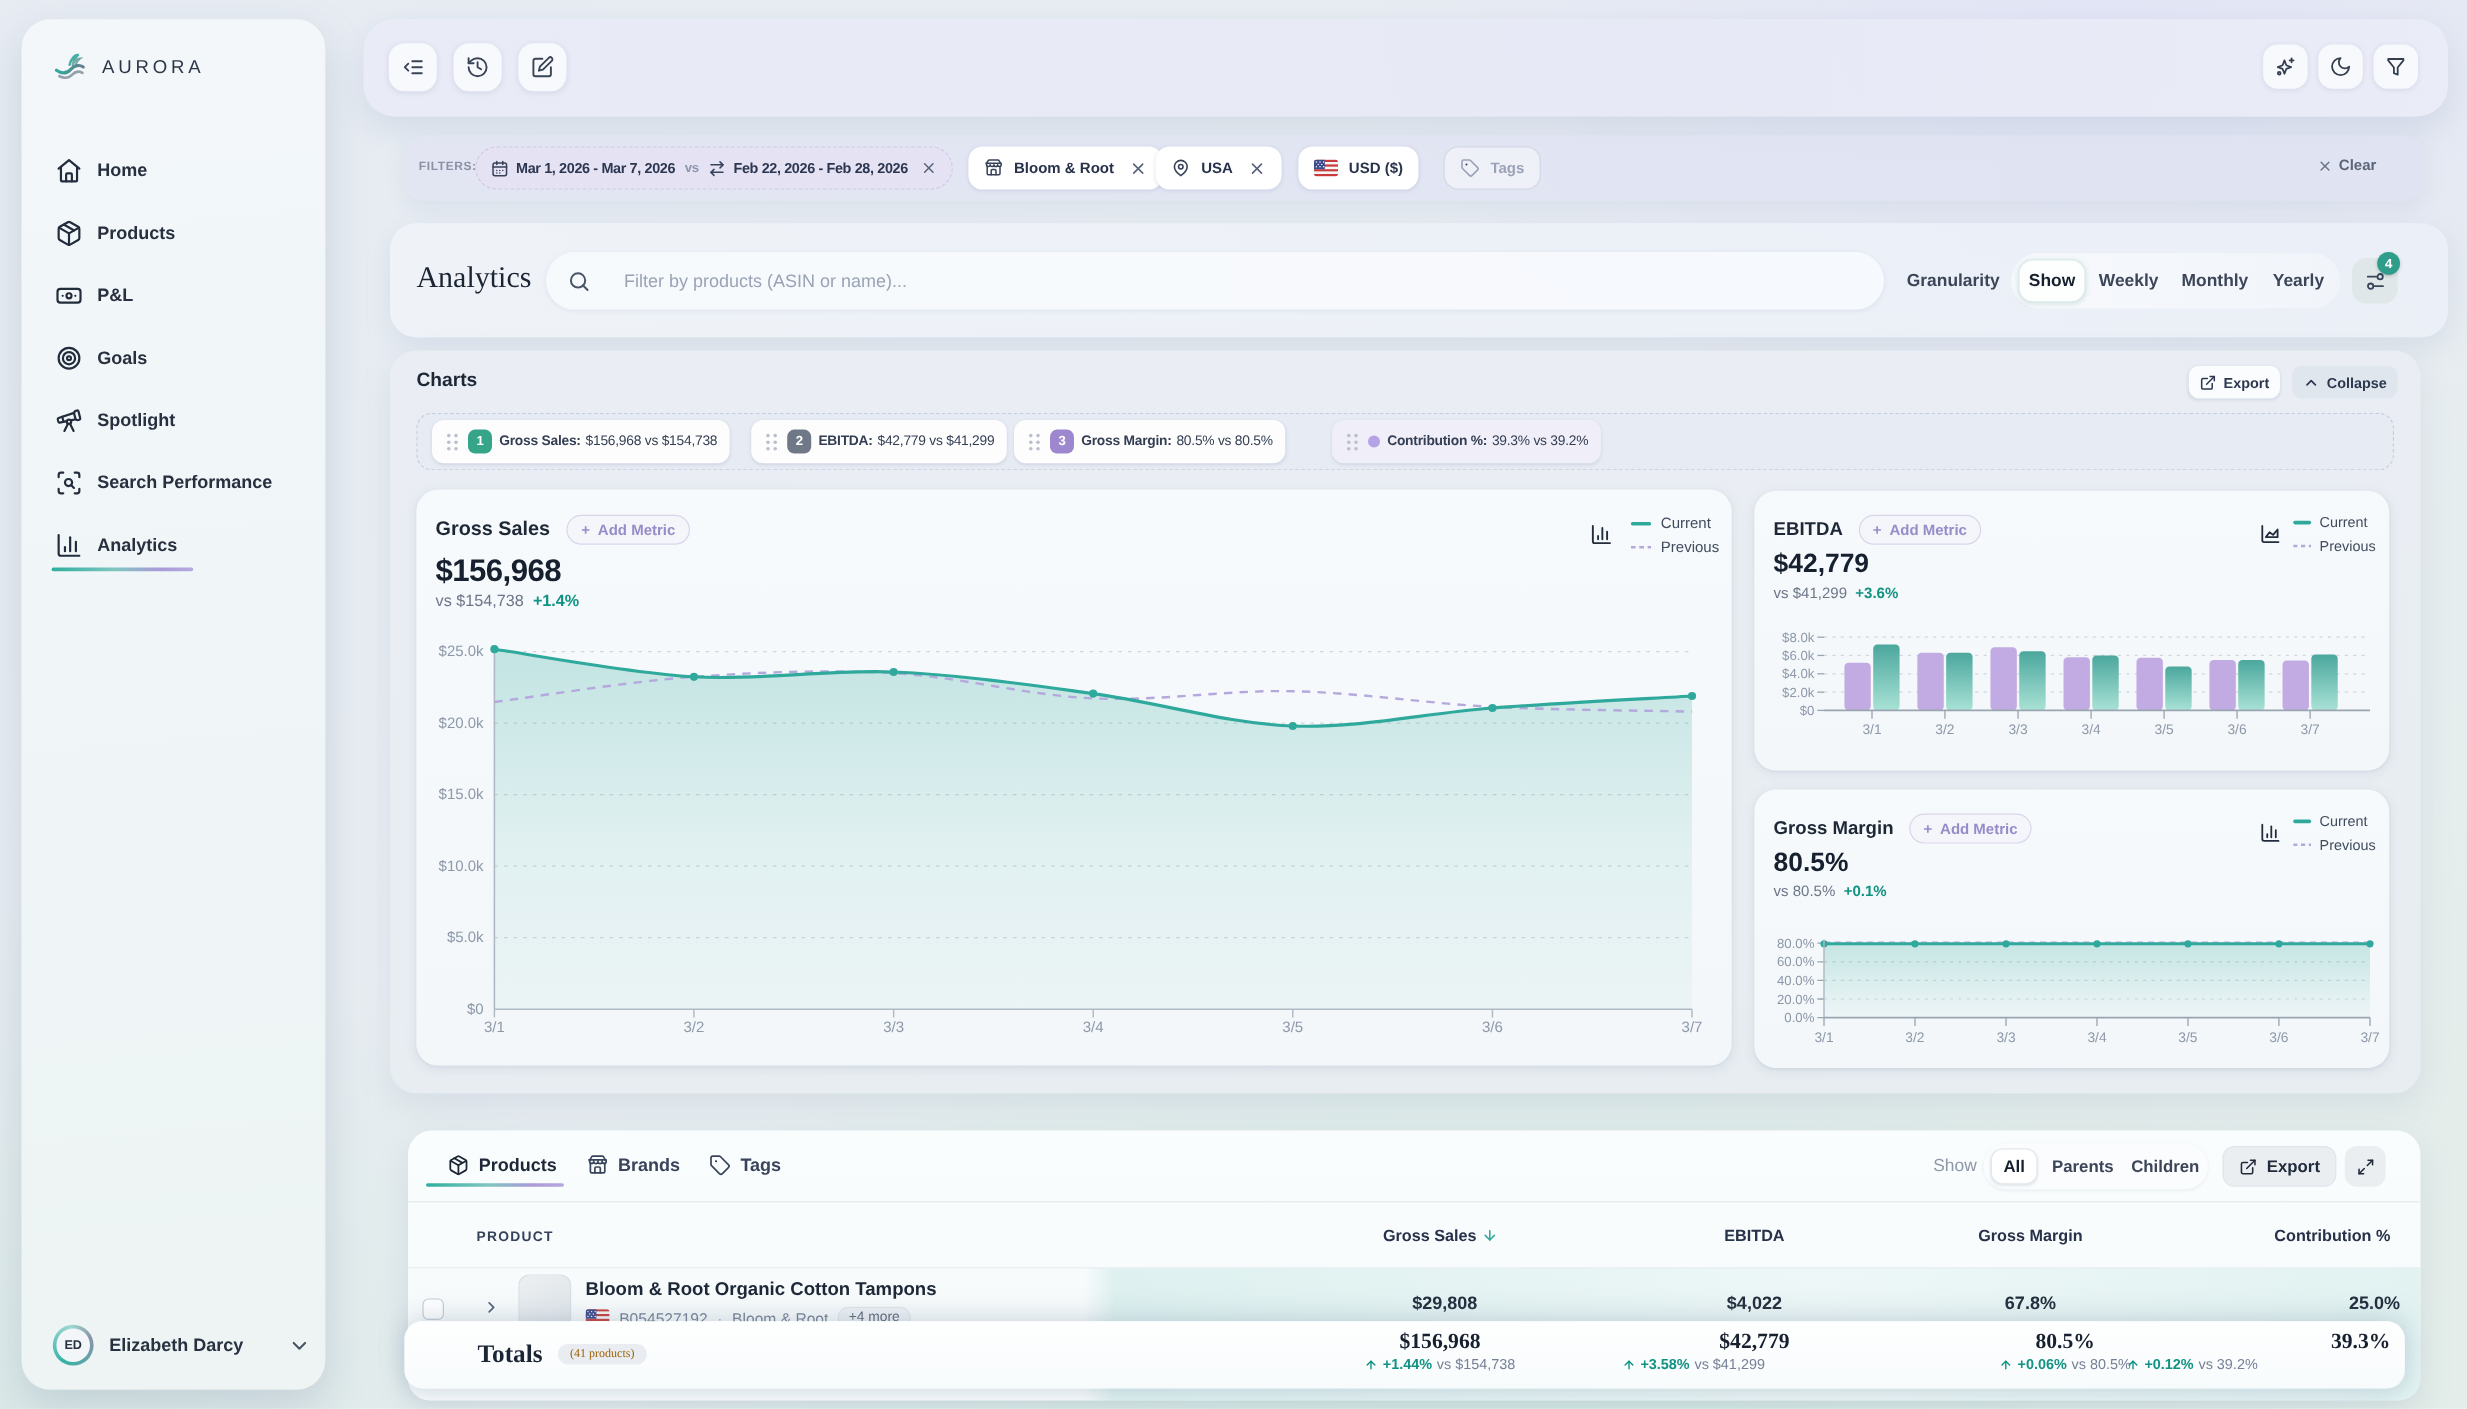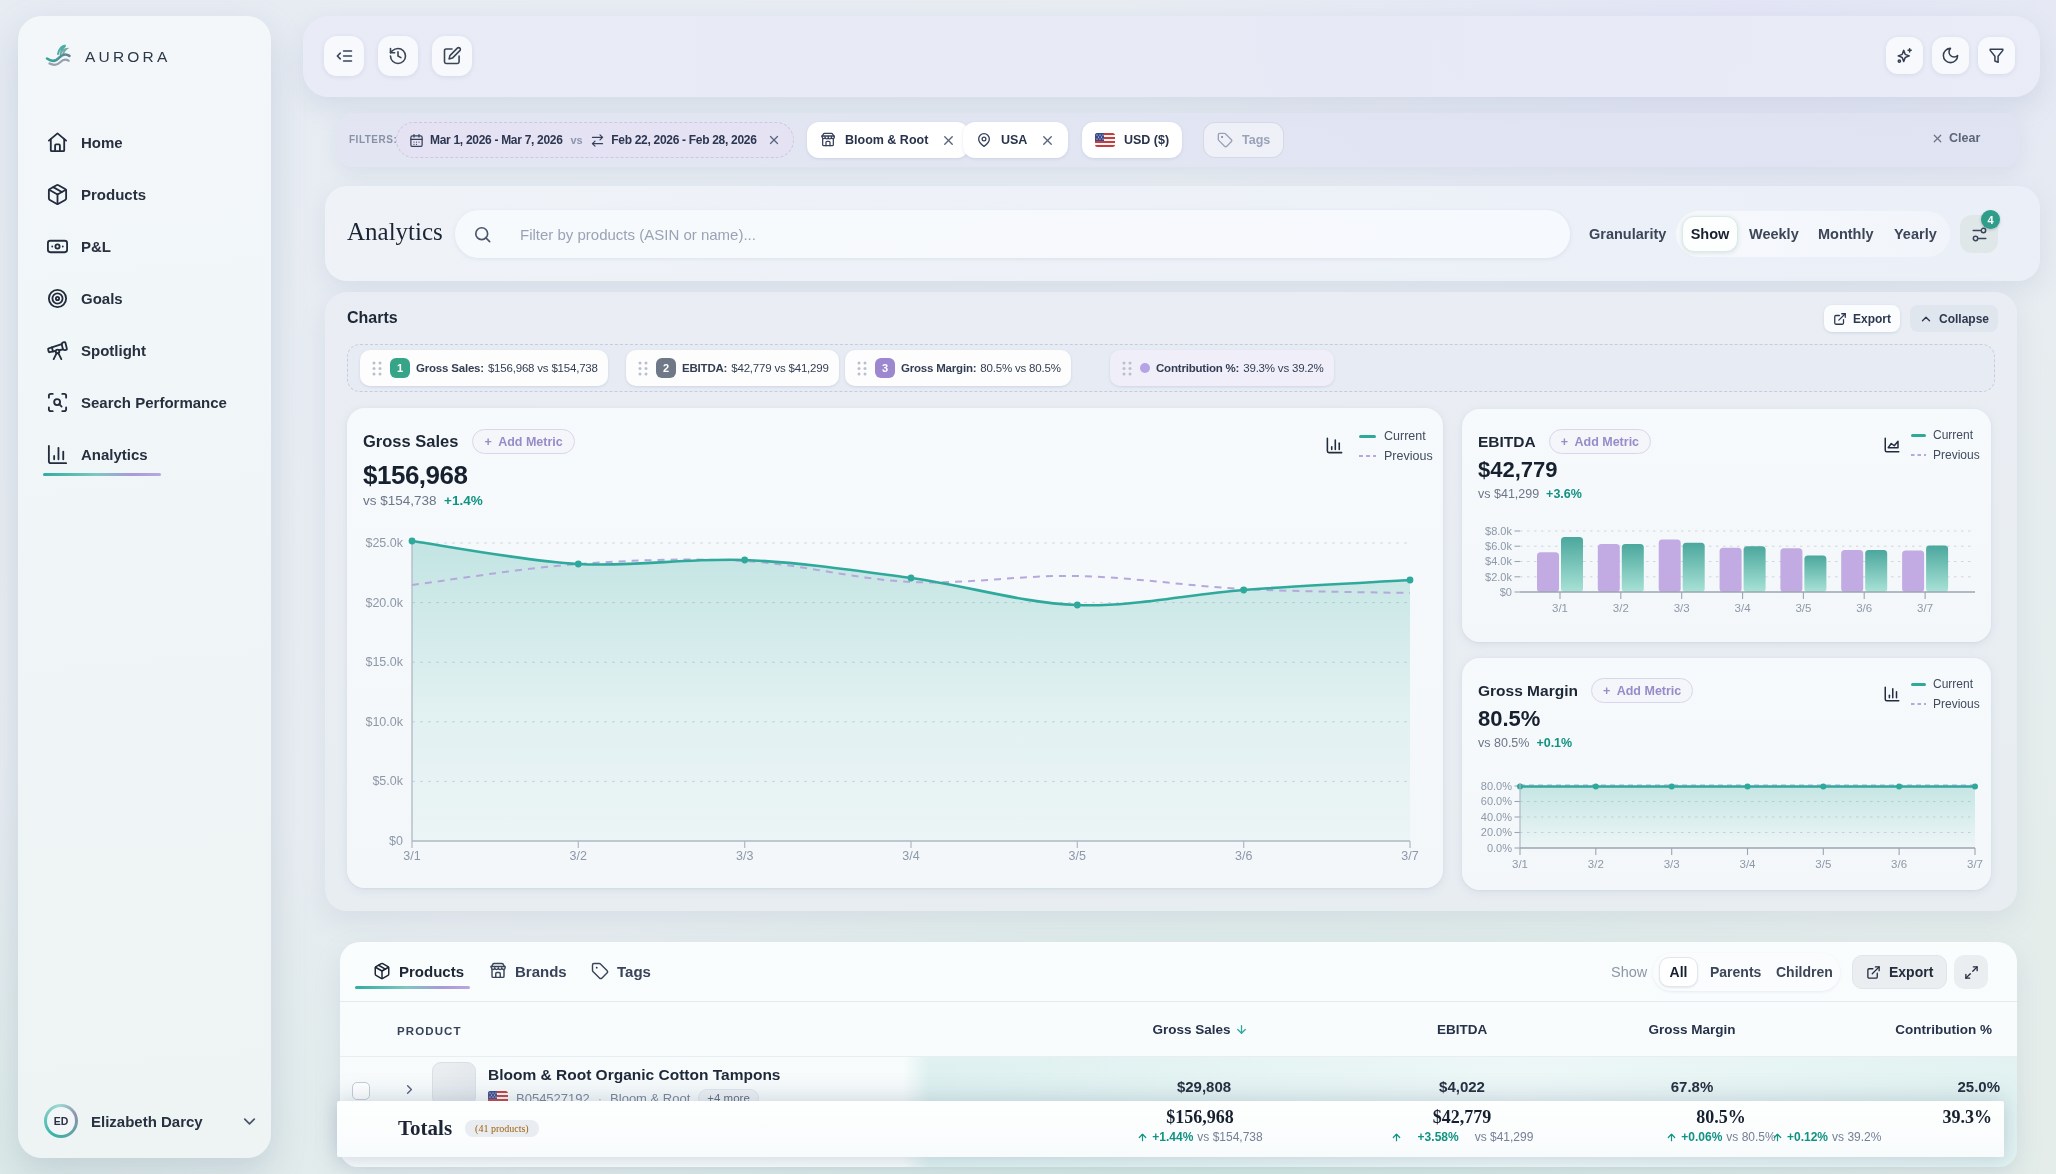--- a/index.html
+++ b/index.html
@@ -648,41 +648,41 @@
       <span style="font-size:13px;color:#768096">B054527192</span>
       <span style="font-size:13px;color:#a7afc0">·</span>
       <span style="font-size:13px;color:#768096">Bloom &amp; Root</span>
       <span style="font-size:11.5px;color:#5c6678;background:#eef1f5;border:1px solid #e0e6ec;border-radius:9px;padding:2px 8px">+4 more</span>
     </div>
 <div class="abs" style="left:754px;top:136px;width:220px;text-align:center;font-size:15px;font-weight:700;color:#222c3c">$29,808</div>
 <div class="abs" style="left:1012px;top:136px;width:220px;text-align:center;font-size:15px;font-weight:700;color:#222c3c">$4,022</div>
 <div class="abs" style="left:1242px;top:136px;width:220px;text-align:center;font-size:15px;font-weight:700;color:#222c3c">67.8%</div>
 <div class="abs" style="left:1440px;top:136px;width:220px;text-align:right;font-size:15px;font-weight:700;color:#222c3c">25.0%</div>
 </div>
-<div class="abs" style="left:337px;top:1101px;width:1667px;height:56px;border-radius:2px;background:linear-gradient(180deg,#feffff,#f8fbfc);box-shadow:0 -6px 22px rgba(120,140,165,.22),0 4px 14px rgba(120,140,165,.18)">
+<div class="abs" style="left:337px;top:1101px;width:1667px;height:56px;border-radius:15px;background:linear-gradient(180deg,#feffff,#f8fbfc);box-shadow:0 -6px 22px rgba(120,140,165,.22),0 4px 14px rgba(120,140,165,.18)">
 <div class="abs flex" style="left:61px;top:15px;gap:13px">
       <span style="font-family:'Liberation Serif',serif;font-size:21px;font-weight:700;color:#1c2533">Totals</span>
       <span style="font-family:Liberation Serif, serif;font-size:10px;color:#a16207;background:#e9edf2;border-radius:8px;padding:3px 10px">(41 products)</span>
     </div>
 <div class="abs" style="left:753px;top:6px;width:220px;text-align:center;white-space:nowrap">
       <div style="font-family:'Liberation Serif',serif;font-size:18px;font-weight:700;color:#17202f">$156,968</div>
       <div class="flex" style="justify-content:center;gap:4px;margin-top:2px">
         <span style="display:flex">
           <svg width="11" height="11" viewBox="0 0 24 24" fill="none" stroke="#119383" stroke-width="2.6" stroke-linecap="round" stroke-linejoin="round" style="">
             <path d="M12 19V5"></path>
             <path d="m5 12 7-7 7 7"></path>
           </svg>
         </span>
         <span style="font-size:12px;font-weight:700;color:#119383">+1.44%</span>
         <span style="font-size:12px;color:#768096">vs $154,738</span>
       </div>
     </div>
 <div class="abs" style="left:1015px;top:6px;width:220px;text-align:center;white-space:nowrap">
       <div style="font-family:'Liberation Serif',serif;font-size:18px;font-weight:700;color:#17202f">$42,779</div>
-      <div class="flex" style="justify-content:center;gap:16px;margin-top:2px">
+      <div class="flex" style="gap:4px;margin-top:2px">
         <span style="display:flex">
           <svg width="11" height="11" viewBox="0 0 24 24" fill="none" stroke="#119383" stroke-width="2.6" stroke-linecap="round" stroke-linejoin="round" style="">
             <path d="M12 19V5"></path>
             <path d="m5 12 7-7 7 7"></path>
           </svg>
         </span>
         <span style="font-size:12px;font-weight:700;color:#119383">+3.58%</span>
         <span style="font-size:12px;color:#768096">vs $41,299</span>
       </div>
     </div>

